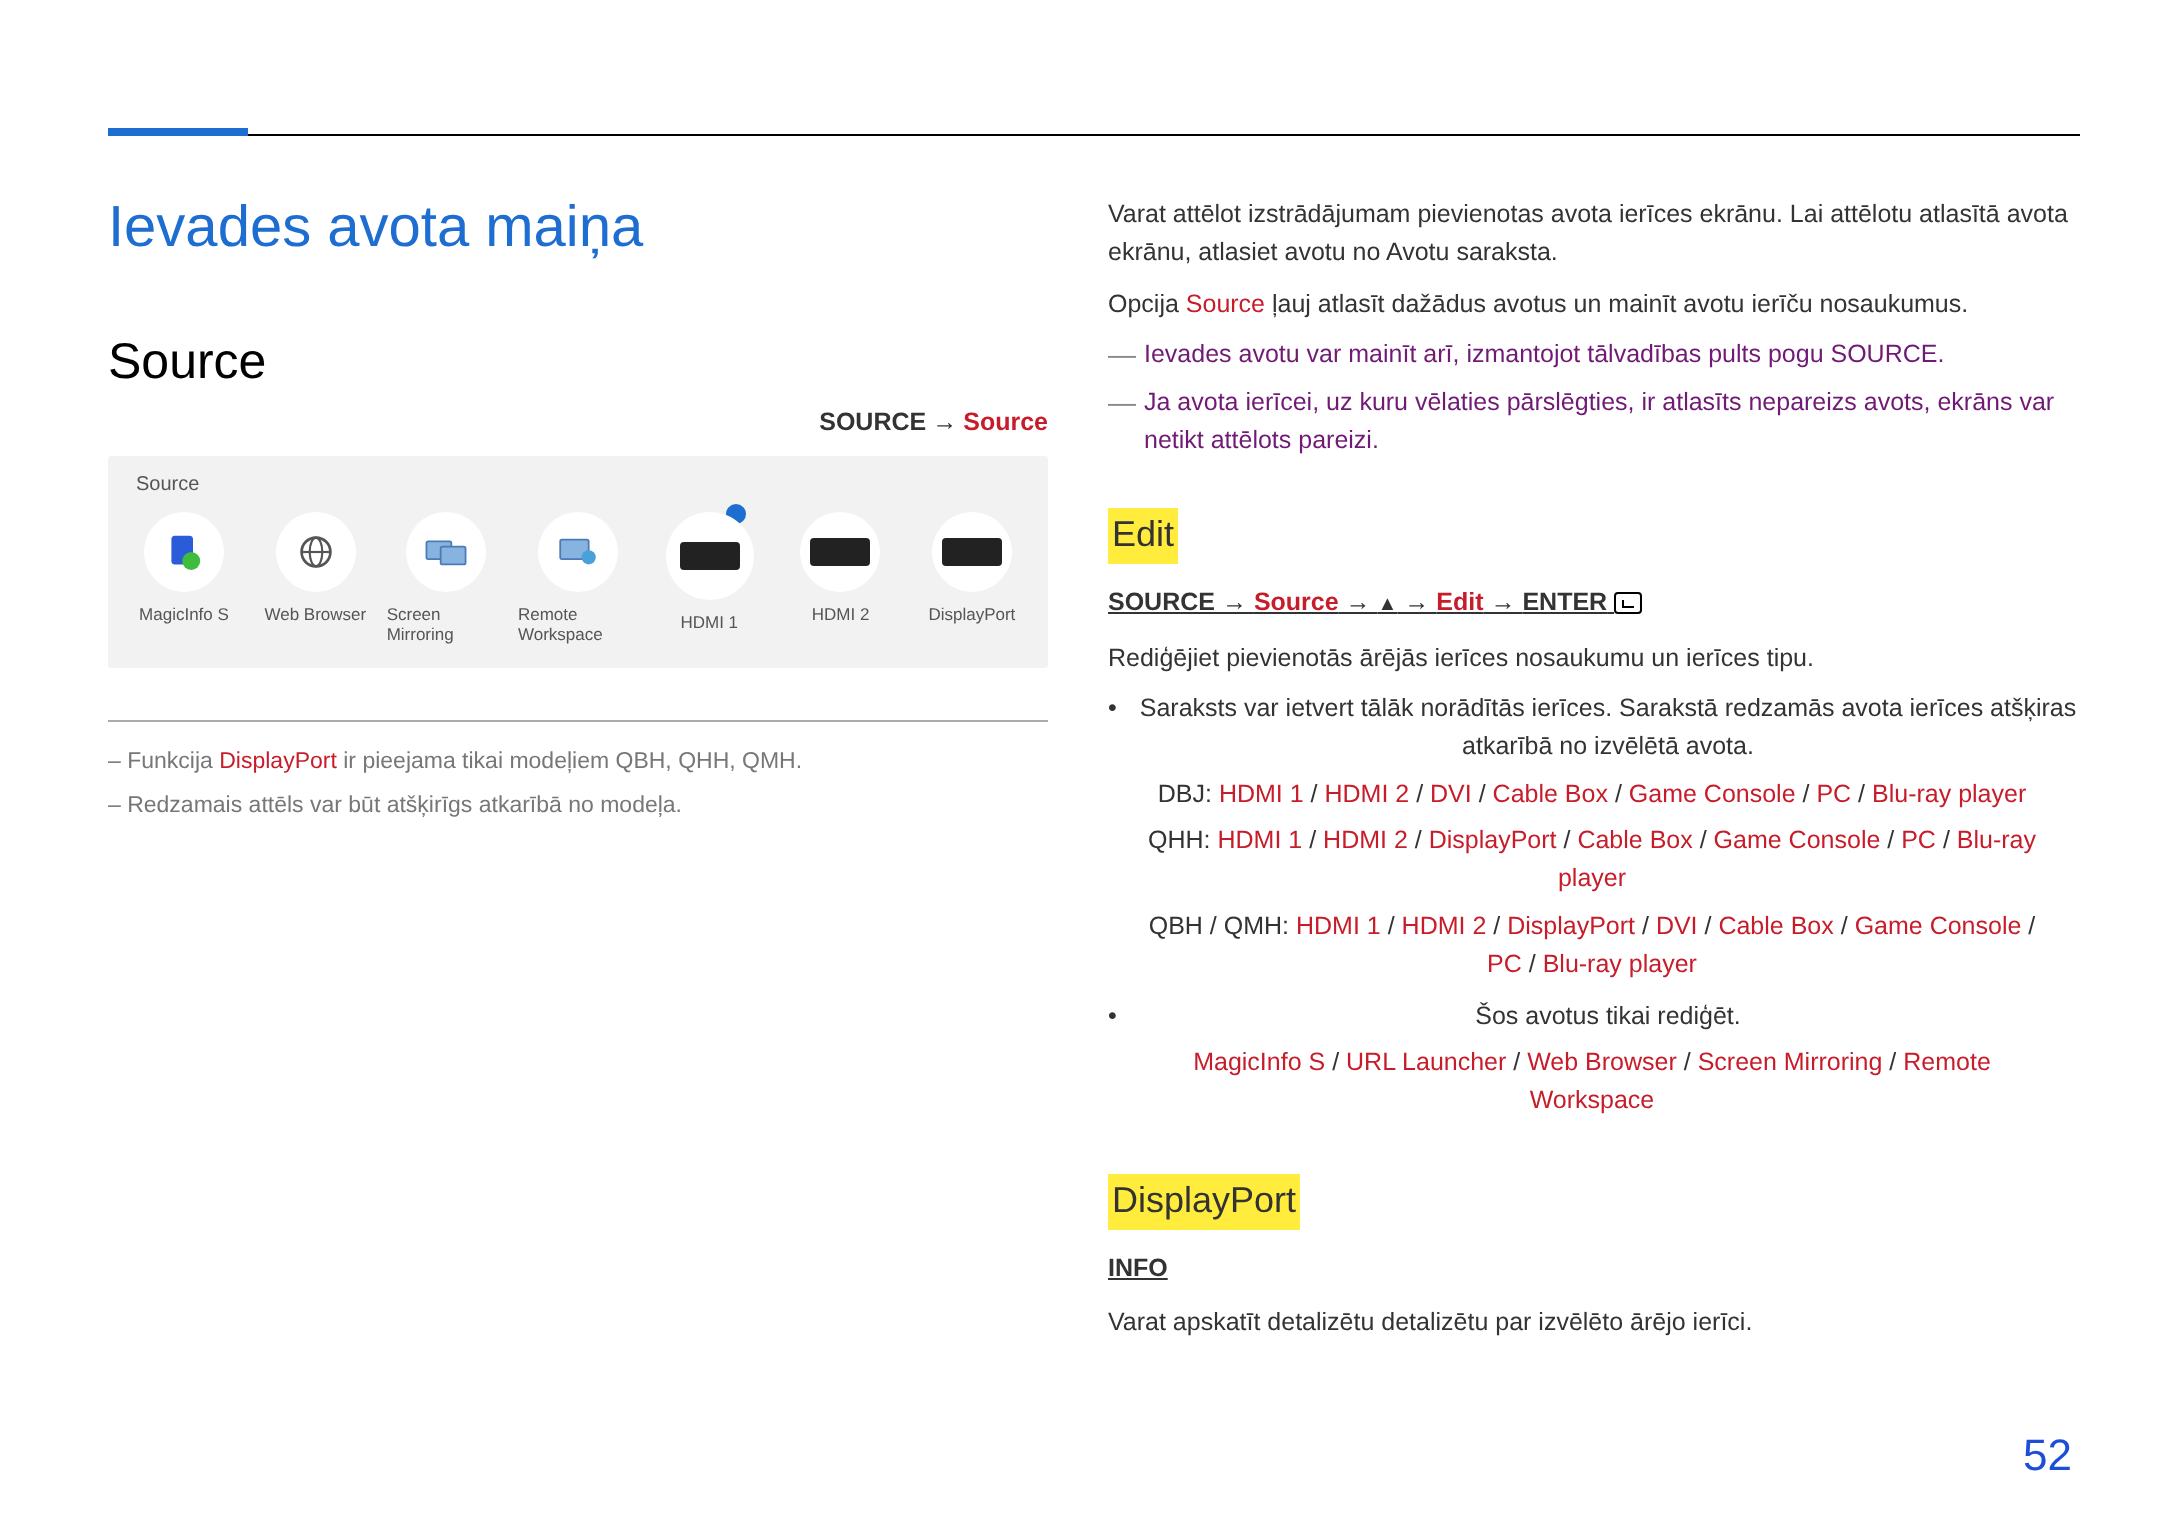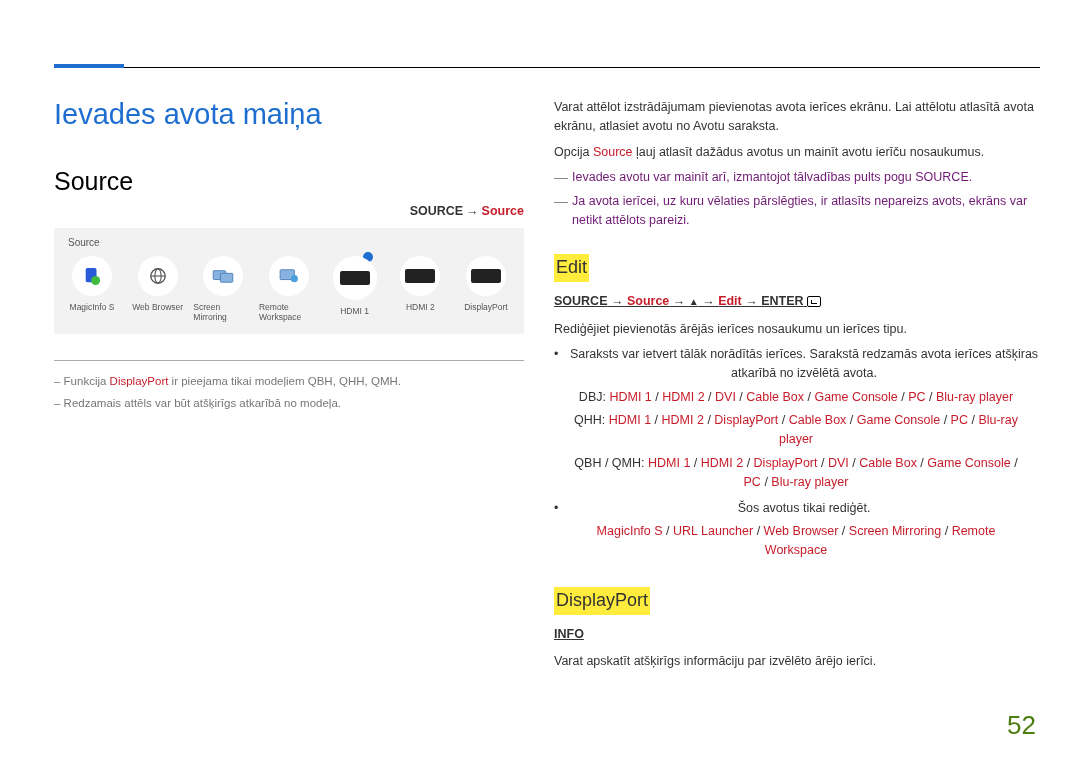--- a/index.html
+++ b/index.html
@@ -147,22 +147,22 @@
     content: "•";
     position: absolute;
     left: -14px;
     top: 0;
   }
   .dev-row { margin: 4px 16px 4px 0; }
   .page-num {
     position: absolute;
     right: 44px;
     bottom: 22px;
-    font-size: 26px;
-    color: #4d7c0f;
+    font-size: 22px;
+    color: #1d4ed8;
   }
 </style>
 </head>
 <body>
 
 <div class="top-bar"></div>
 
 <div class="content">
   <div class="left-col">
     <h1 class="page-title">Ievades avota maiņa</h1>
@@ -278,17 +278,17 @@
       <li>
         <span>Šos avotus tikai rediģēt.</span>
         <div class="dev-row">
           <span class="red">MagicInfo S</span> / <span class="red">URL Launcher</span> / <span class="red">Web Browser</span> / <span class="red">Screen Mirroring</span> / <span class="red">Remote Workspace</span>
         </div>
       </li>
     </ul>
 
     <h3 class="sub-h3">DisplayPort</h3>
     <div class="path-line">INFO</div>
-    <p>Varat apskatīt atšķirīgs informāciju par izvēlēto ārējo ierīci.</p>
+    <p>Varat apskatīt detalizētu detalizētu par izvēlēto ārējo ierīci.</p>
   </div>
 </div>
 
 <div class="page-num">52</div>
 
 </body></html>

